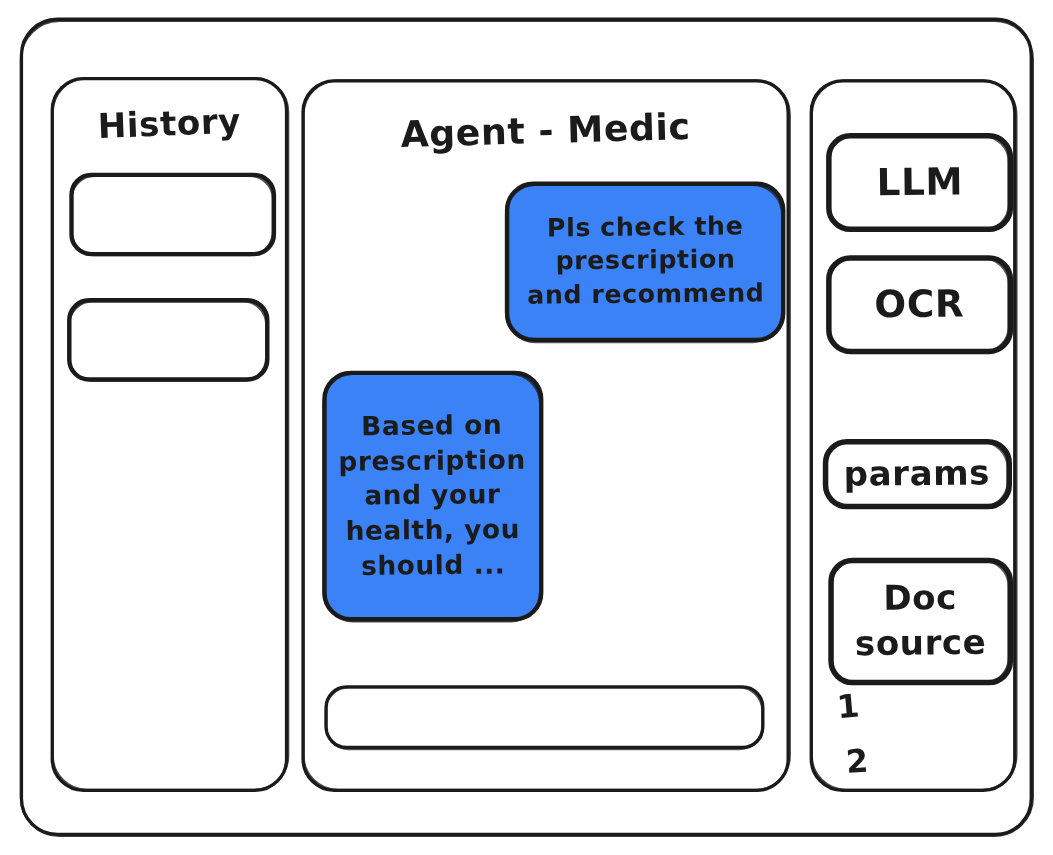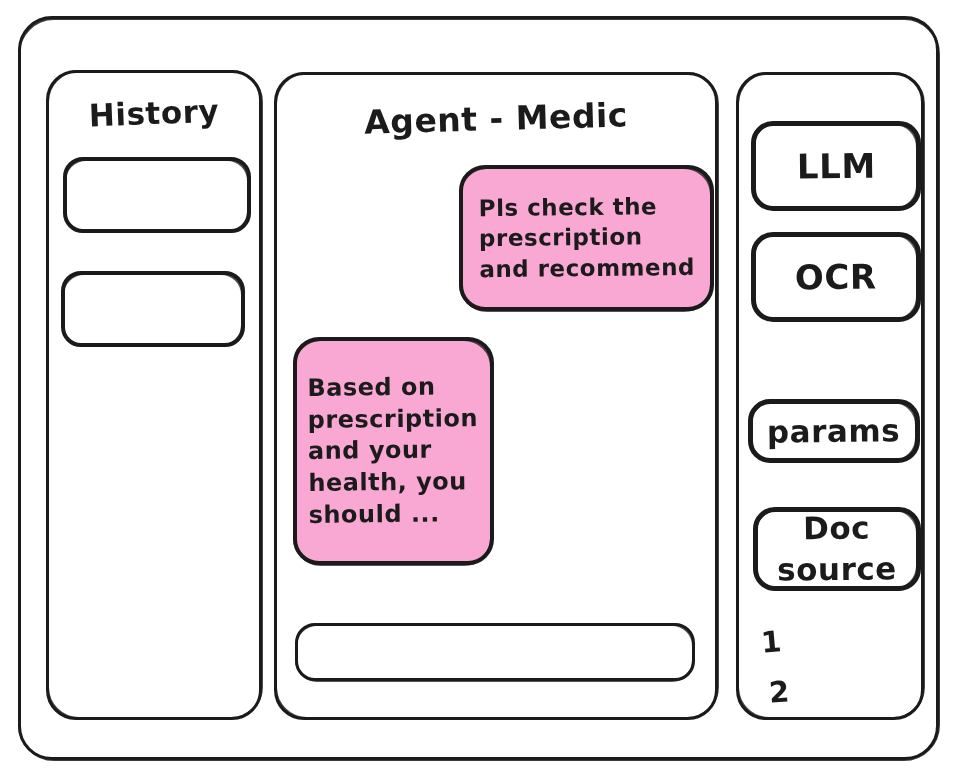--- a/index.html
+++ b/index.html
@@ -66,24 +66,25 @@
     border-radius: 22px;
     opacity: .75;
     pointer-events: none;
   }
 
   .bubble {
     position: absolute;
     border: 4px solid #1b1b1b;
     border-radius: 26px;
     box-sizing: border-box;
-    background: #f9a8d4;
+    background: #3b82f6;
     display: flex;
     align-items: center;
     justify-content: center;
+    text-align: center;
   }
   .bubble::after {
     content: "";
     position: absolute;
     left: -4px; top: -2px; right: -2px; bottom: -5px;
     border: 2px solid #1b1b1b;
     border-radius: 28px;
     opacity: .75;
     pointer-events: none;
   }
@@ -141,21 +142,21 @@
   #user-message { left: 182px; top: 90px; width: 255px; height: 146px; }
   #user-message .handtext { font-size: 23px; padding: 4px 10px; }
   #agent-message { left: 16px; top: 262px; width: 201px; height: 228px; }
   #agent-message .handtext { font-size: 24px; padding: 4px 10px; }
   #composer-input { left: 18px; top: 548px; width: 400px; height: 58px; border-width:3px; }
 
   #tools-panel { left: 736px; top: 72px; width: 188px; height: 648px; }
   #tool-llm    { left: 12px; top: 46px;  width: 170px; height: 90px; }
   #tool-ocr    { left: 12px; top: 157px; width: 170px; height: 90px; }
   #tool-params { left: 9px;  top: 324px; width: 172px; height: 64px; }
-  #tool-doc    { left: 14px; top: 432px; width: 168px; height: 84px; }
+  #tool-doc    { left: 14px; top: 432px; width: 168px; height: 116px; }
   #tool-llm .handtext, #tool-ocr .handtext { font-size: 34px; }
   #tool-params .handtext { font-size: 31px; }
   #tool-doc .handtext { font-size: 31px; }
 
   .doc-index {
     position: absolute;
     font-size: 29px;
     font-weight: 700;
     color: #1b1b1b;
   }

